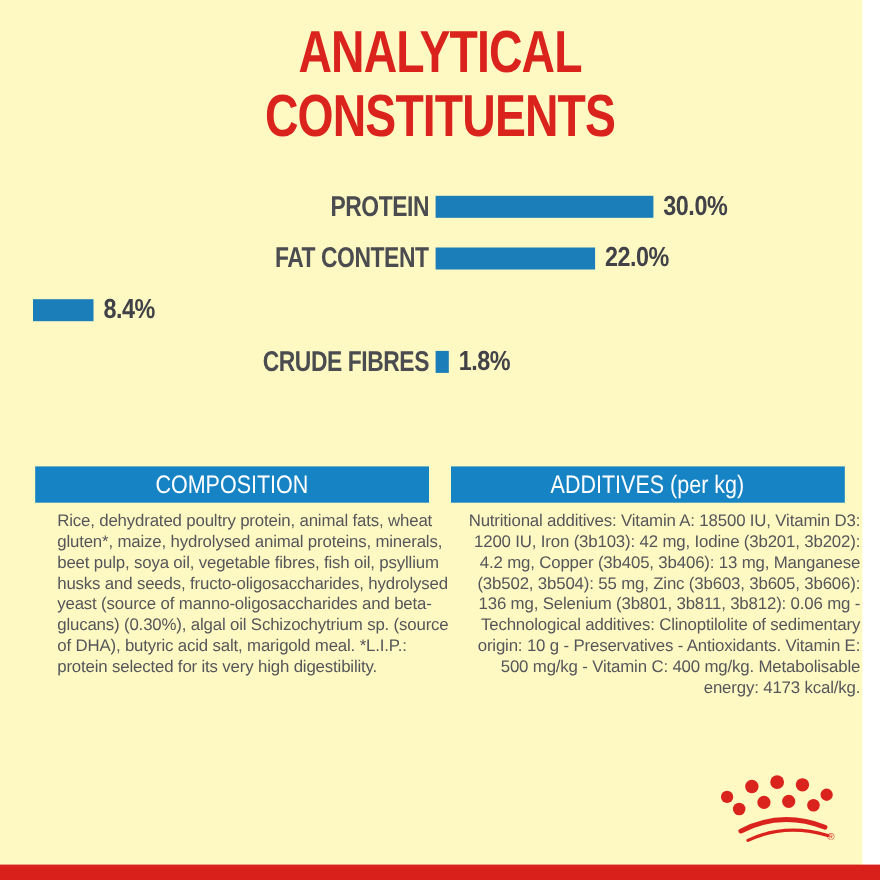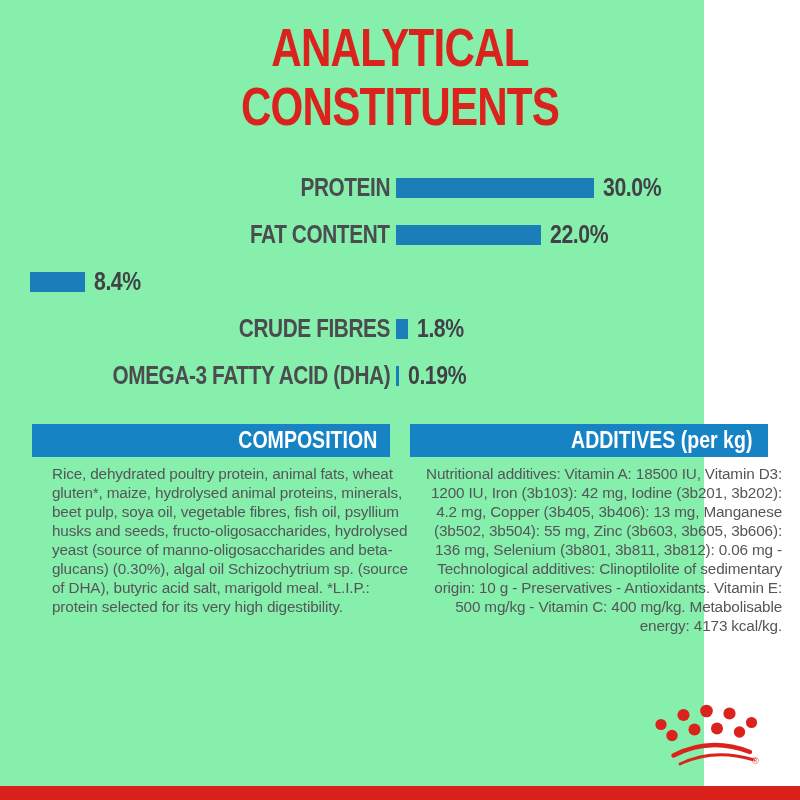--- a/index.html
+++ b/index.html
@@ -2,21 +2,21 @@
 <html><head>
 <meta charset="utf-8">
 <style>
   html, body { margin: 0; padding: 0; }
   body {
     width: 800px; height: 800px;
     background: #ffffff;
     font-family: "Liberation Sans", sans-serif;
     overflow: hidden;
   }
-  #canvas { position: relative; width: 704px; height: 800px; background: #86efac; }
+  #canvas { position: relative; width: 784px; height: 800px; background: #fef9c3; }
 
   
   .title {
     position: absolute; top: 18px; left: 0; width: 800px;
     text-align: center; color: #DA231C;
     font-weight: bold; font-size: 54px; line-height: 59px;
     letter-spacing: -1px;
   }
   .title .line { display: block; }
   .title .cond { display: inline-block; transform: scaleX(0.78); transform-origin: 50% 50%; white-space: nowrap; }
@@ -29,22 +29,22 @@
     font-weight: bold; font-size: 26px; color: #4A4C50; white-space: nowrap;
   }
   .chart-label .cond-r { display: inline-block; transform: scaleX(0.80); transform-origin: 100% 50%; letter-spacing: -0.5px; }
   .chart-bar { height: 20px; flex: 0 0 auto; }
   .chart-value { margin-left: 9px; font-weight: bold; font-size: 25px; color: #414247; white-space: nowrap; }
   .chart-value .cond-l { display: inline-block; transform: scaleX(0.85); transform-origin: 0 50%; letter-spacing: -0.5px; }
 
   
   .sec-header {
     position: absolute; top: 424px; height: 33px;
-    color: #ffffff; font-weight: bold; font-size: 23px;
-    display: flex; align-items: center; justify-content: flex-end;
+    color: #ffffff; font-weight: normal; font-size: 23px;
+    display: flex; align-items: center; justify-content: center;
     white-space: nowrap;
   }
   .sec-header .cond { display: inline-block; transform: scaleX(0.85); transform-origin: 50% 50%; }
   #comp-header { left: 32px; width: 358px; }
   #add-header  { left: 410px; width: 358px; }
 
   
   .sec-body {
     position: absolute; top: 464px;
     font-size: 15.3px; line-height: 19px; color: #55565A;
@@ -86,25 +86,20 @@
       <div class="chart-bar" style="width: 55.44px; background: rgb(27, 126, 185);"></div>
       <div class="chart-value"><span class="cond-l">8.4%</span></div>
     </div>
 
     <div class="chart-row">
       <div class="chart-label"><span class="cond-r">CRUDE FIBRES</span></div>
       <div class="chart-bar" style="width: 11.88px; background: rgb(27, 126, 185);"></div>
       <div class="chart-value"><span class="cond-l">1.8%</span></div>
     </div>
 
-    <div class="chart-row">
-      <div class="chart-label"><span class="cond-r">OMEGA-3 FATTY ACID (DHA)</span></div>
-      <div class="chart-bar" style="width: 2.5px; background: rgb(27, 126, 185);"></div>
-      <div class="chart-value"><span class="cond-l">0.19%</span></div>
-    </div>
   </div>
 
   <div class="sec-header" id="comp-header" style="background: rgb(21, 131, 196);">
     <span class="cond">COMPOSITION</span>
   </div>
   <div class="sec-header" id="add-header" style="background: rgb(21, 131, 196);">
     <span class="cond">ADDITIVES (per kg)</span>
   </div>
 
   <div class="sec-body" id="comp-body" style="color: rgb(85, 86, 90);">Rice, dehydrated poultry protein, animal fats, wheat gluten*, maize, hydrolysed animal proteins, minerals, beet pulp, soya oil, vegetable fibres, fish oil, psyllium husks and seeds, fructo-oligosaccharides, hydrolysed yeast (source of manno-oligosaccharides and beta-glucans) (0.30%), algal oil Schizochytrium sp. (source of DHA), butyric acid salt, marigold meal. *L.I.P.: protein selected for its very high digestibility.</div>

